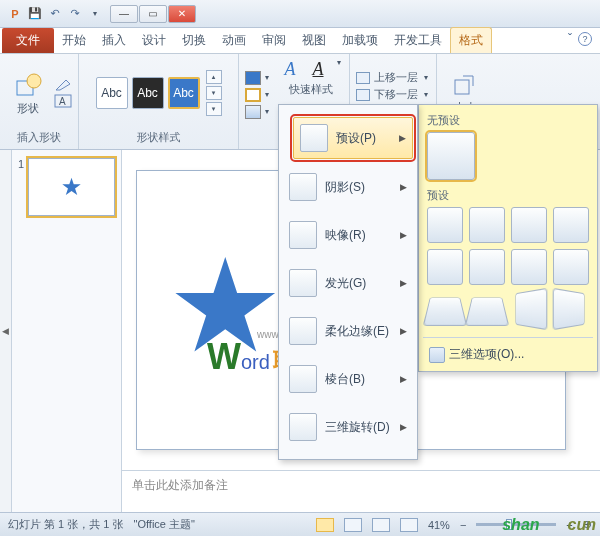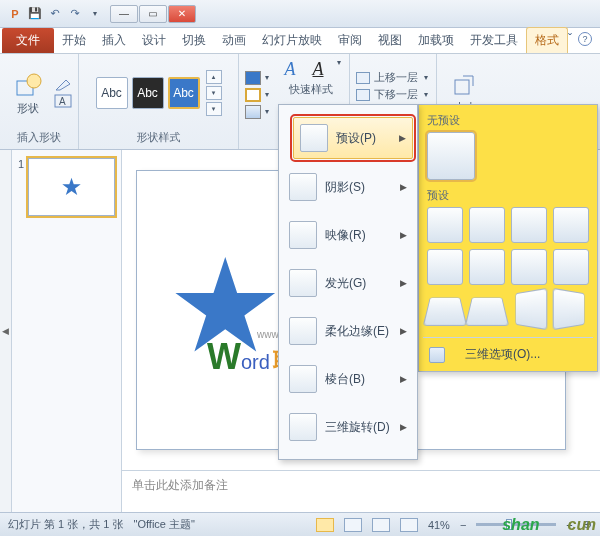--- a/index.html
+++ b/index.html
@@ -64,28 +64,28 @@
 
 
 .menu { position: absolute; left: 278px; top: 104px; width: 140px; background: #f7f9fc; border: 1px solid #a7b5c7; box-shadow: 2px 3px 6px rgba(0,0,0,0.2); padding: 4px 2px; z-index: 20; }
 .menu-item { display: flex; align-items: center; gap: 8px; padding: 6px 6px; margin: 8px 2px; font-size: 12px; color: #3a4a5d; position: relative; border-radius: 2px; }
 .menu-item .thumb-icon { width: 28px; height: 28px; background: linear-gradient(#fdfefe,#e3ebf3); border: 1px solid #a7b5c7; border-radius: 2px; }
 .menu-item .arrow { margin-left: auto; font-size: 9px; color: #555; }
 .menu-item.hl { background: linear-gradient(#fff6dc,#ffe9a8); border: 1px solid #e7b84a; }
 .menu-item.redbox { outline: 2px solid #d93a2a; outline-offset: 1px; margin-left: 12px; }
 
 
-.flyout { position: absolute; left: 418px; top: 104px; width: 180px; background: #fde047; border: 1px solid #a7b5c7; box-shadow: 2px 3px 6px rgba(0,0,0,0.2); padding: 6px 8px 4px; z-index: 19; }
+.flyout { position: absolute; left: 418px; top: 104px; width: 180px; background: #fef9c3; border: 1px solid #a7b5c7; box-shadow: 2px 3px 6px rgba(0,0,0,0.2); padding: 6px 8px 4px; z-index: 19; }
 .fly-head { font-size: 11px; color: #5a6a7d; padding: 2px 0 4px; }
 .fly-grid { display: flex; flex-wrap: wrap; gap: 6px; padding-bottom: 6px; }
 .fly-sw { width: 36px; height: 36px; background: linear-gradient(#fdfefe,#d8e3ef); border: 1px solid #a7b5c7; border-radius: 3px; }
 .fly-sw.big { width: 48px; height: 48px; }
 .fly-sw.hl { outline: 2px solid #e7b84a; }
 .fly-sep { border-top: 1px solid #c7d3e0; margin: 4px -4px; }
-.fly-foot { display: flex; align-items: center; gap: 20px; padding: 4px 2px; font-size: 12px; color: #3a4a5d; }
+.fly-foot { display: flex; align-items: center; gap: 4px; padding: 4px 2px; font-size: 12px; color: #3a4a5d; }
 .fly-foot .ico { width: 16px; height: 16px; background: linear-gradient(#e8f0fa,#c7d8ec); border: 1px solid #8fa8c7; border-radius: 2px; }
 
 
 .notes { height: 42px; border-top: 1px solid #c7d3e0; padding: 6px 10px; font-size: 12px; color: #888; background: #fff; }
 .status { height: 24px; background: linear-gradient(#eaf0f7,#d7e1ec); border-top: 1px solid #b6c4d6; display: flex; align-items: center; font-size: 11px; color: #4a5a6d; padding: 0 8px; gap: 10px; position: relative; }
 .status .spacer { flex: 1; }
 .view-btn { width: 18px; height: 14px; border: 1px solid #8fa8c7; background: #f0f5fb; }
 .view-btn.active { background: #ffe9a8; border-color: #e7b84a; }
 .zoom-track { width: 80px; height: 3px; background: #9fb3cc; position: relative; }
 .zoom-thumb { position: absolute; left: 30px; top: -4px; width: 6px; height: 11px; background: #f7fafd; border: 1px solid #7a9abf; }
@@ -112,21 +112,20 @@
   </div>
 </div>
 
 <div class="tabs">
   <div class="file-tab">文件</div>
   <div class="tab">开始</div>
   <div class="tab">插入</div>
   <div class="tab">设计</div>
   <div class="tab">切换</div>
   <div class="tab">动画</div>
-  <div class="tab">幻灯片放映</div>
   <div class="tab">审阅</div>
   <div class="tab">视图</div>
   <div class="tab">加载项</div>
   <div class="tab">开发工具</div>
   <div class="tab active">格式</div>
   <div class="tabs-right">
     <div>ˇ</div>
     <div class="help-circle">?</div>
   </div>
 </div>

